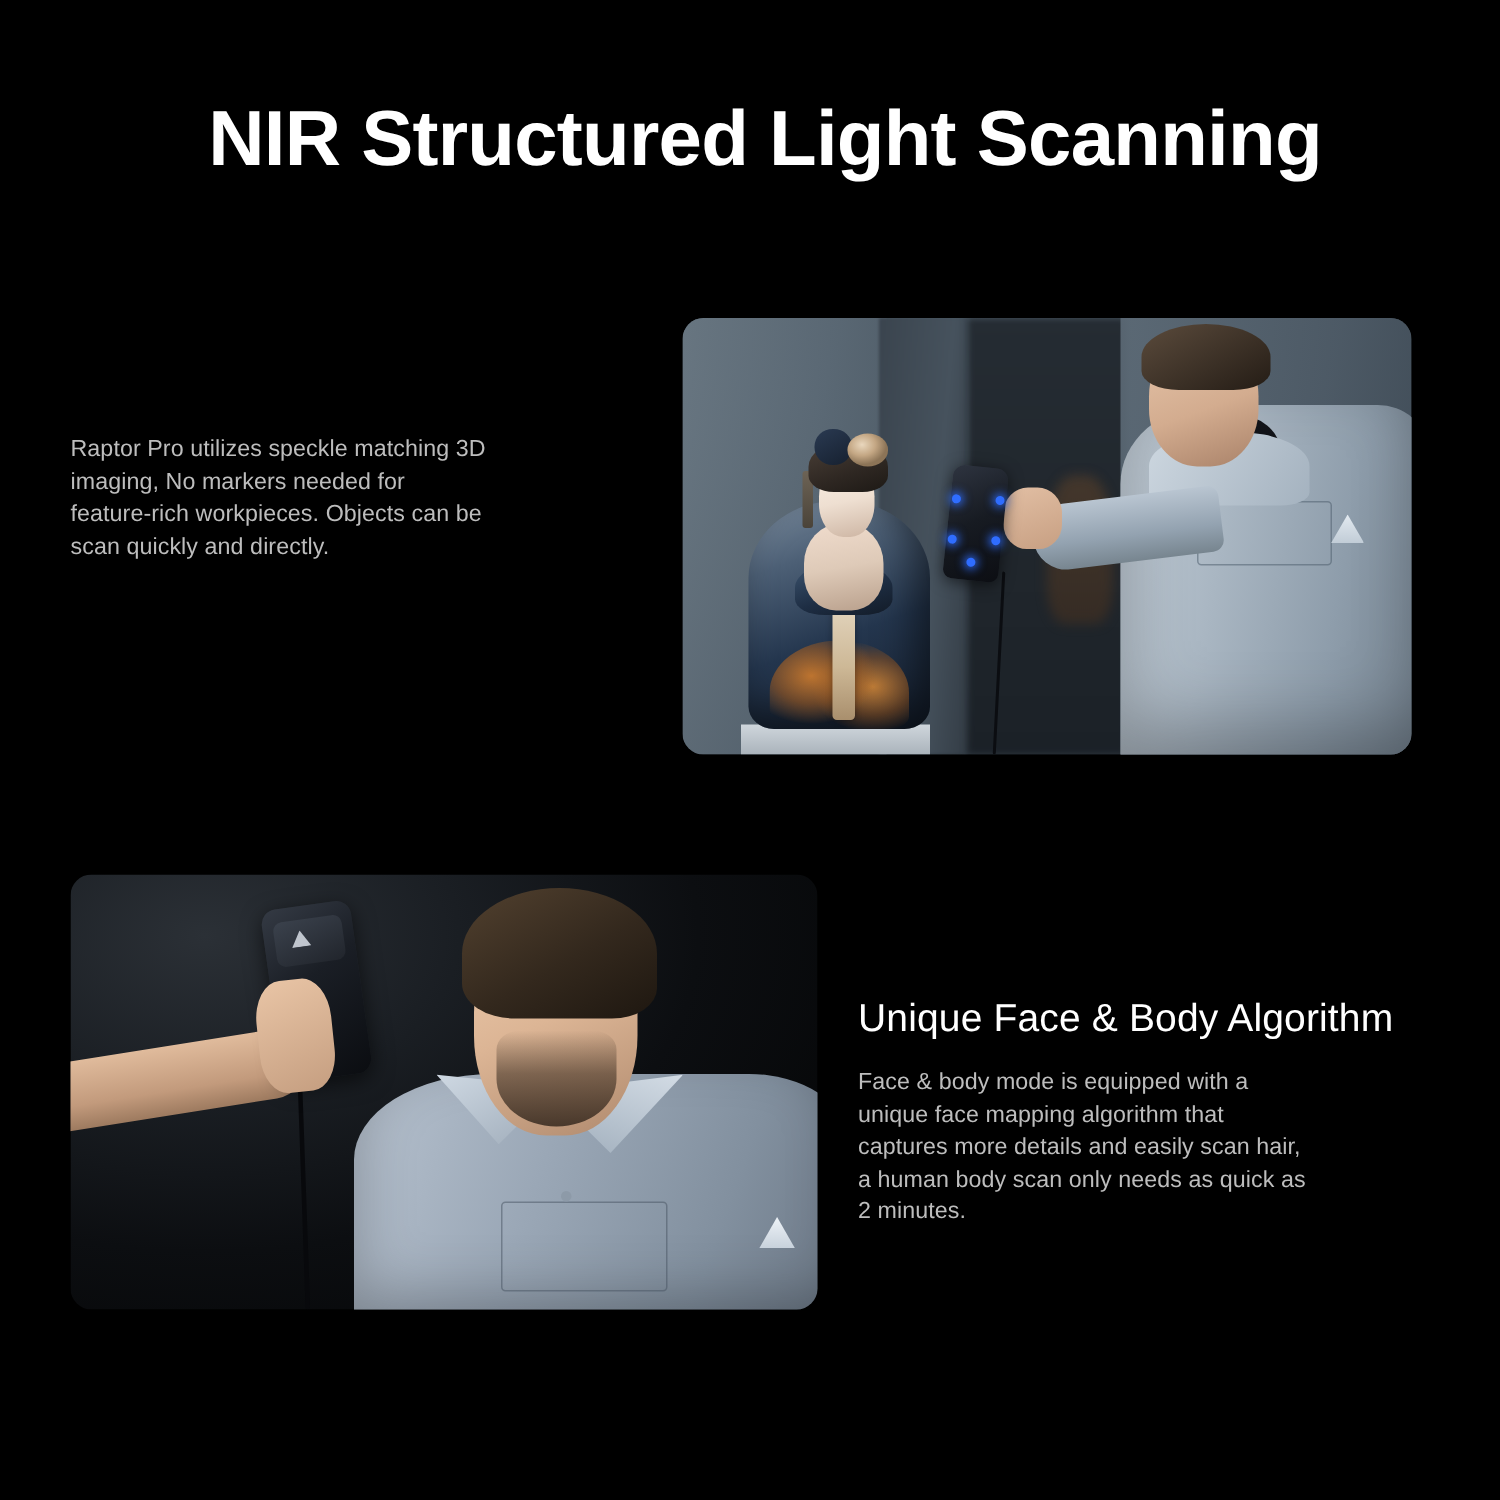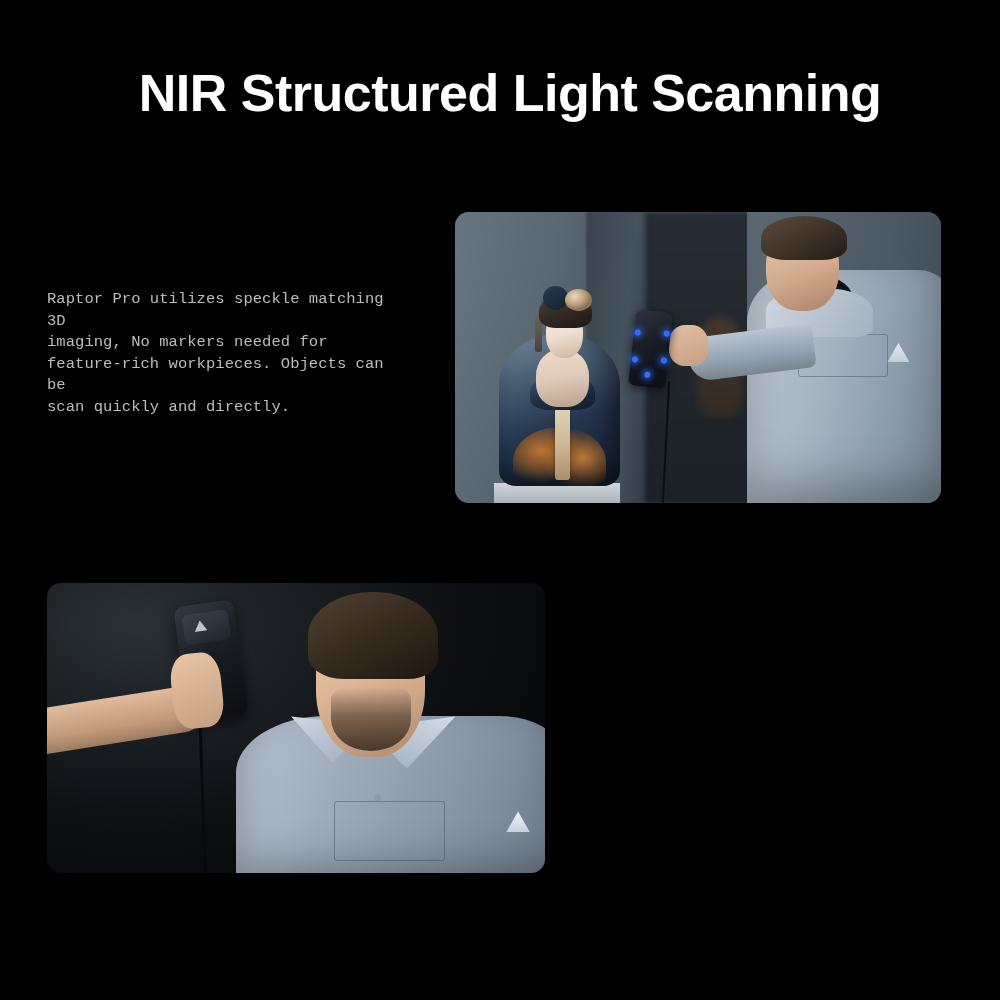--- a/index.html
+++ b/index.html
@@ -51,21 +51,20 @@
     margin: 0 0 17px 0;
   }
   .section-body {
     color: #bdbdbd;
     font-size: 15.5px;
     font-weight: 400;
     line-height: 21.5px;
     letter-spacing: 0.05px;
     margin: 0;
     white-space: pre-line;
-    font-family: Liberation Mono, monospace;
   }
 
   
   .photo-card {
     position: absolute;
     border-radius: 14px;
     overflow: hidden;
   }
   .photo-1 { left: 455px; top: 212px; width: 486px; height: 291px; }
   .photo-2 { left: 47px; top: 583px; width: 498px; height: 290px; }
@@ -426,14 +425,22 @@
       <div class="s2-arm"></div>
       <div class="s2-cable"></div>
       <div class="s2-scanner">
         <span class="s2-scanner-face"></span>
         <span class="s2-logo"></span>
       </div>
       <div class="s2-hand"></div>
     </div>
   </div>
 
+  <div class="text-block block-2">
+    <div class="section-heading">Unique Face &amp; Body Algorithm</div>
+    <div class="section-body">Face &amp; body mode is equipped with a
+unique face mapping algorithm that
+captures more details and easily scan hair,
+a human body scan only needs as quick as
+2 minutes.</div>
+  </div>
 
 </div>
 
 </body></html>

